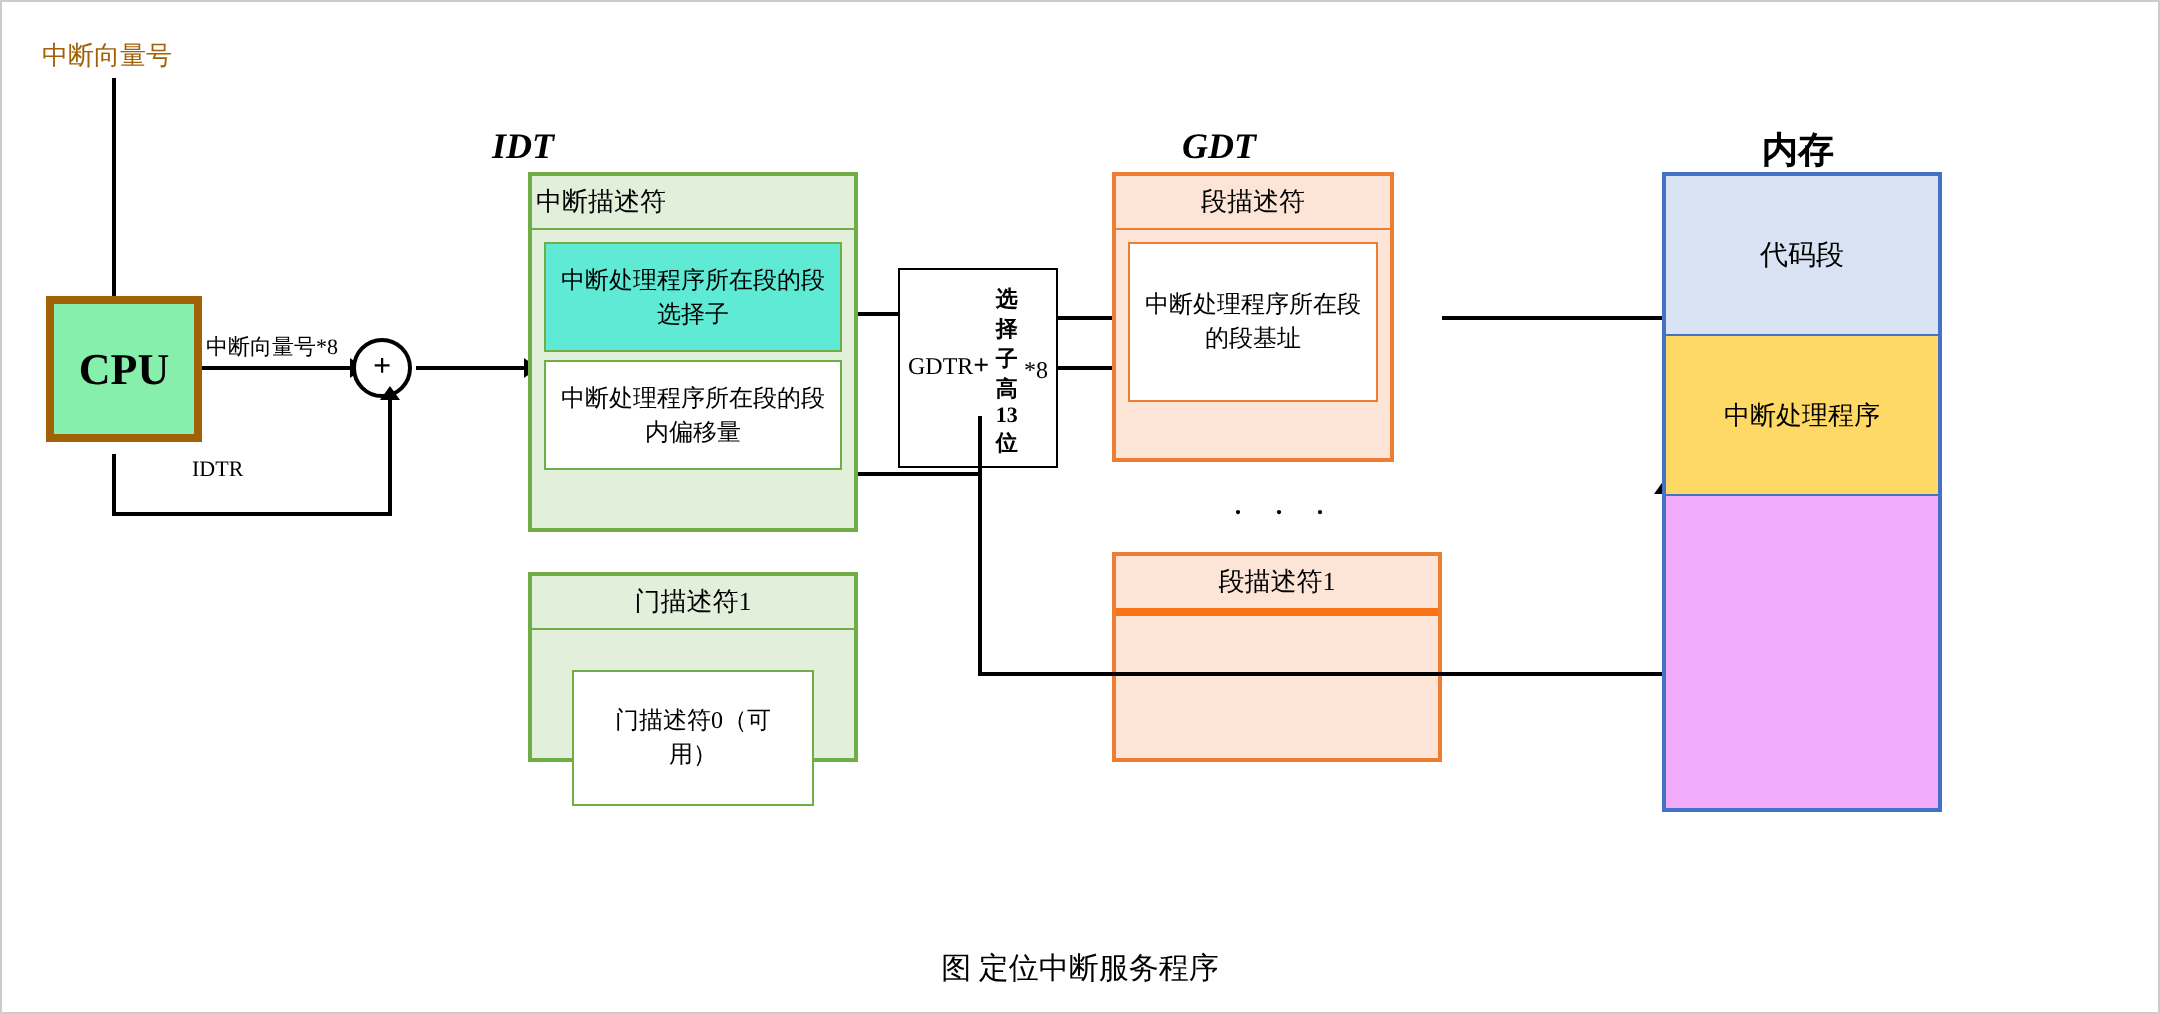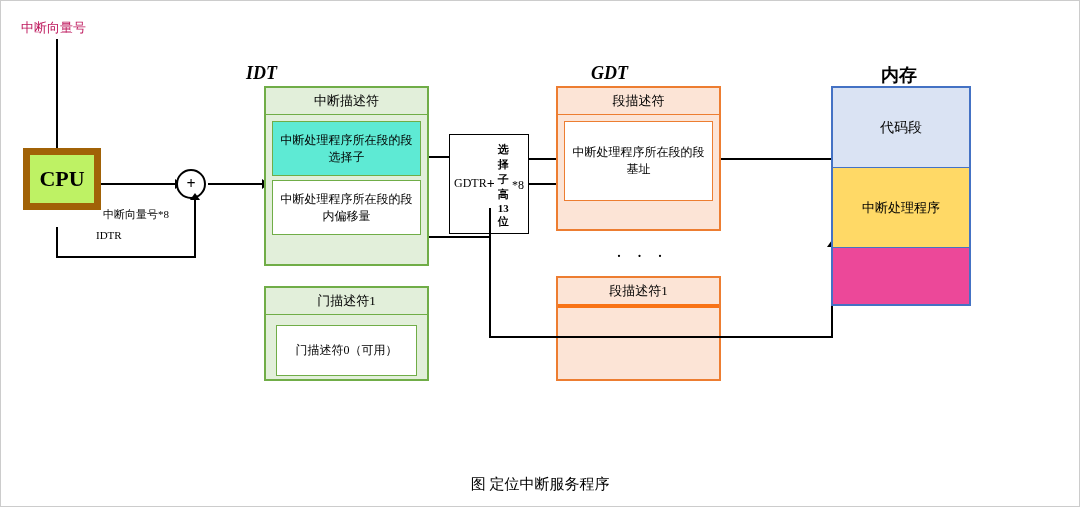--- a/index.html
+++ b/index.html
@@ -17,48 +17,47 @@
       background: #fff;
       border: 1px solid #ccc;
       position: relative;
     }
 
     
     .interrupt-label {
       position: absolute;
       top: 18px;
       left: 20px;
-      color: #be185d;
+      color: #a16207;
       font-size: 13px;
     }
 
     
     .cpu-box {
       position: absolute;
       top: 147px;
       left: 22px;
       width: 78px;
-      height: 62px;
-      border: 7px solid #a16207;
-      background: #bef264;
+      height: 73px;
+      border: 4px solid #a16207;
+      background: #86efac;
       display: flex;
       align-items: center;
       justify-content: center;
       font-size: 22px;
       font-weight: bold;
       color: #000;
     }
 
     
     .label-interrupt-times8 {
       position: absolute;
       top: 165px;
       left: 102px;
       font-size: 11px;
-      margin-top: 41px;
     }
     .label-idtr {
       position: absolute;
       top: 228px;
       left: 95px;
       font-size: 11px;
     }
 
     
     .adder-circle {
@@ -166,21 +165,20 @@
     .idt-main-box {
       position: absolute;
       top: 85px;
       left: 263px;
       width: 165px;
       height: 180px;
       border: 2px solid #70ad47;
       background: #e2efda;
     }
     .idt-main-box-title {
-      text-align: center;
       font-size: 13px;
       padding: 4px 2px;
       border-bottom: 1px solid #70ad47;
     }
 
     
     .idt-inner-box1 {
       margin: 6px 6px 4px 6px;
       border: 1px solid #70ad47;
       background: #5eead4;
@@ -216,21 +214,21 @@
       border: 2px solid #70ad47;
       background: #e2efda;
     }
     .idt-lower-title {
       text-align: center;
       font-size: 13px;
       padding: 4px 2px;
       border-bottom: 1px solid #70ad47;
     }
     .idt-lower-inner {
-      margin: 10px;
+      margin: 20px;
       border: 1px solid #70ad47;
       background: #fff;
       padding: 16px;
       font-size: 12px;
       text-align: center;
       min-height: 45px;
       display: flex;
       align-items: center;
       justify-content: center;
     }
@@ -261,21 +259,21 @@
       font-size: 18px;
       font-weight: bold;
       font-style: italic;
     }
 
     
     .gdt-upper-box {
       position: absolute;
       top: 85px;
       left: 555px;
-      width: 165px;
+      width: 141px;
       height: 145px;
       border: 2px solid #ed7d31;
       background: #fce4d6;
     }
     .gdt-upper-title {
       text-align: center;
       font-size: 13px;
       padding: 4px 2px;
       border-bottom: 1px solid #ed7d31;
     }
@@ -357,23 +355,23 @@
       font-size: 18px;
       font-weight: bold;
     }
 
     
     .memory-box {
       position: absolute;
       top: 85px;
       left: 830px;
       width: 140px;
-      height: 220px;
+      height: 320px;
       border: 2px solid #4472c4;
-      background: #ec4899;
+      background: #f0abfc;
     }
     .memory-code-section {
       height: 80px;
       background: #dae3f3;
       border-bottom: 1px solid #4472c4;
       display: flex;
       align-items: center;
       justify-content: center;
       font-size: 14px;
     }

